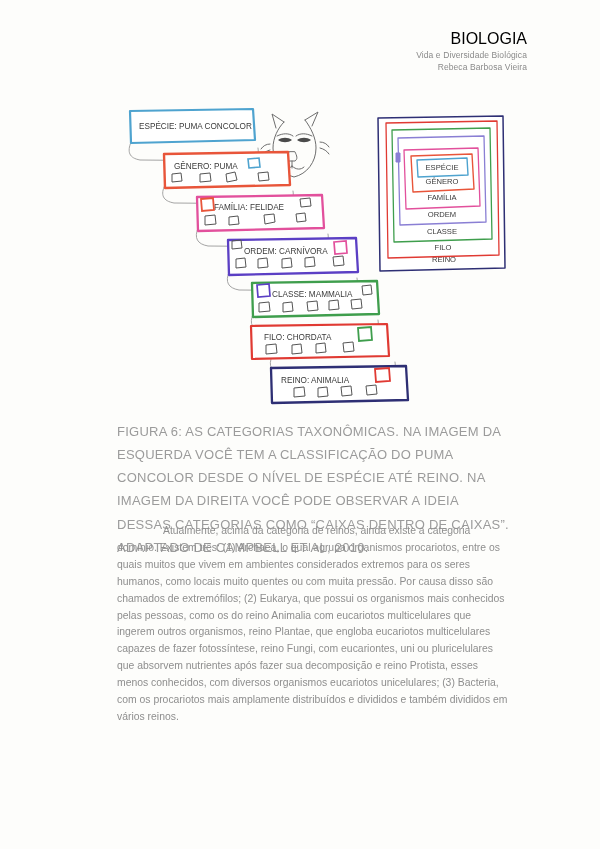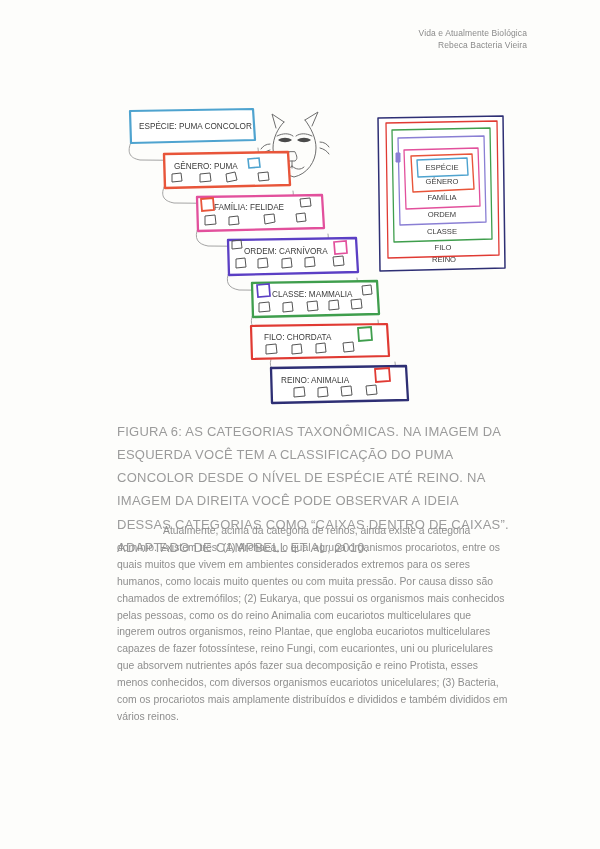--- a/index.html
+++ b/index.html
@@ -64,22 +64,23 @@
     color: #8e8e8e;
     line-height: 1.62;
     text-align: left;
     text-indent: 46px;
   }
 </style>
 </head>
 <body>
 
 <div class="doc-header">
-  <div class="sub">Vida e Atualmente Biológica</div>
-  <div class="sub">Rebeca Bacteria Vieira</div>
+  <div>BIOLOGIA</div>
+  <div class="sub">Vida e Diversidade Biológica</div>
+  <div class="sub">Rebeca Barbosa Vieira</div>
 </div>
 
 <div class="figure">
 <svg width="600" height="310" viewBox="0 0 600 310" xmlns="http://www.w3.org/2000/svg">
 
   <g fill="none" stroke="#9a9a9a" stroke-width="0.9" stroke-linecap="round">
     <path d="M131,42 C127,52 129,58 140,60 L248,61 C258,60 259,54 258,48"></path>
     <path d="M165,85 C160,95 163,101 174,103 L283,104 C293,103 294,97 293,91"></path>
     <path d="M198,128 C194,138 197,144 208,146 L318,147 C328,146 329,140 328,134"></path>
     <path d="M229,172 C225,182 228,188 239,190 L347,191 C357,190 358,184 357,178"></path>

